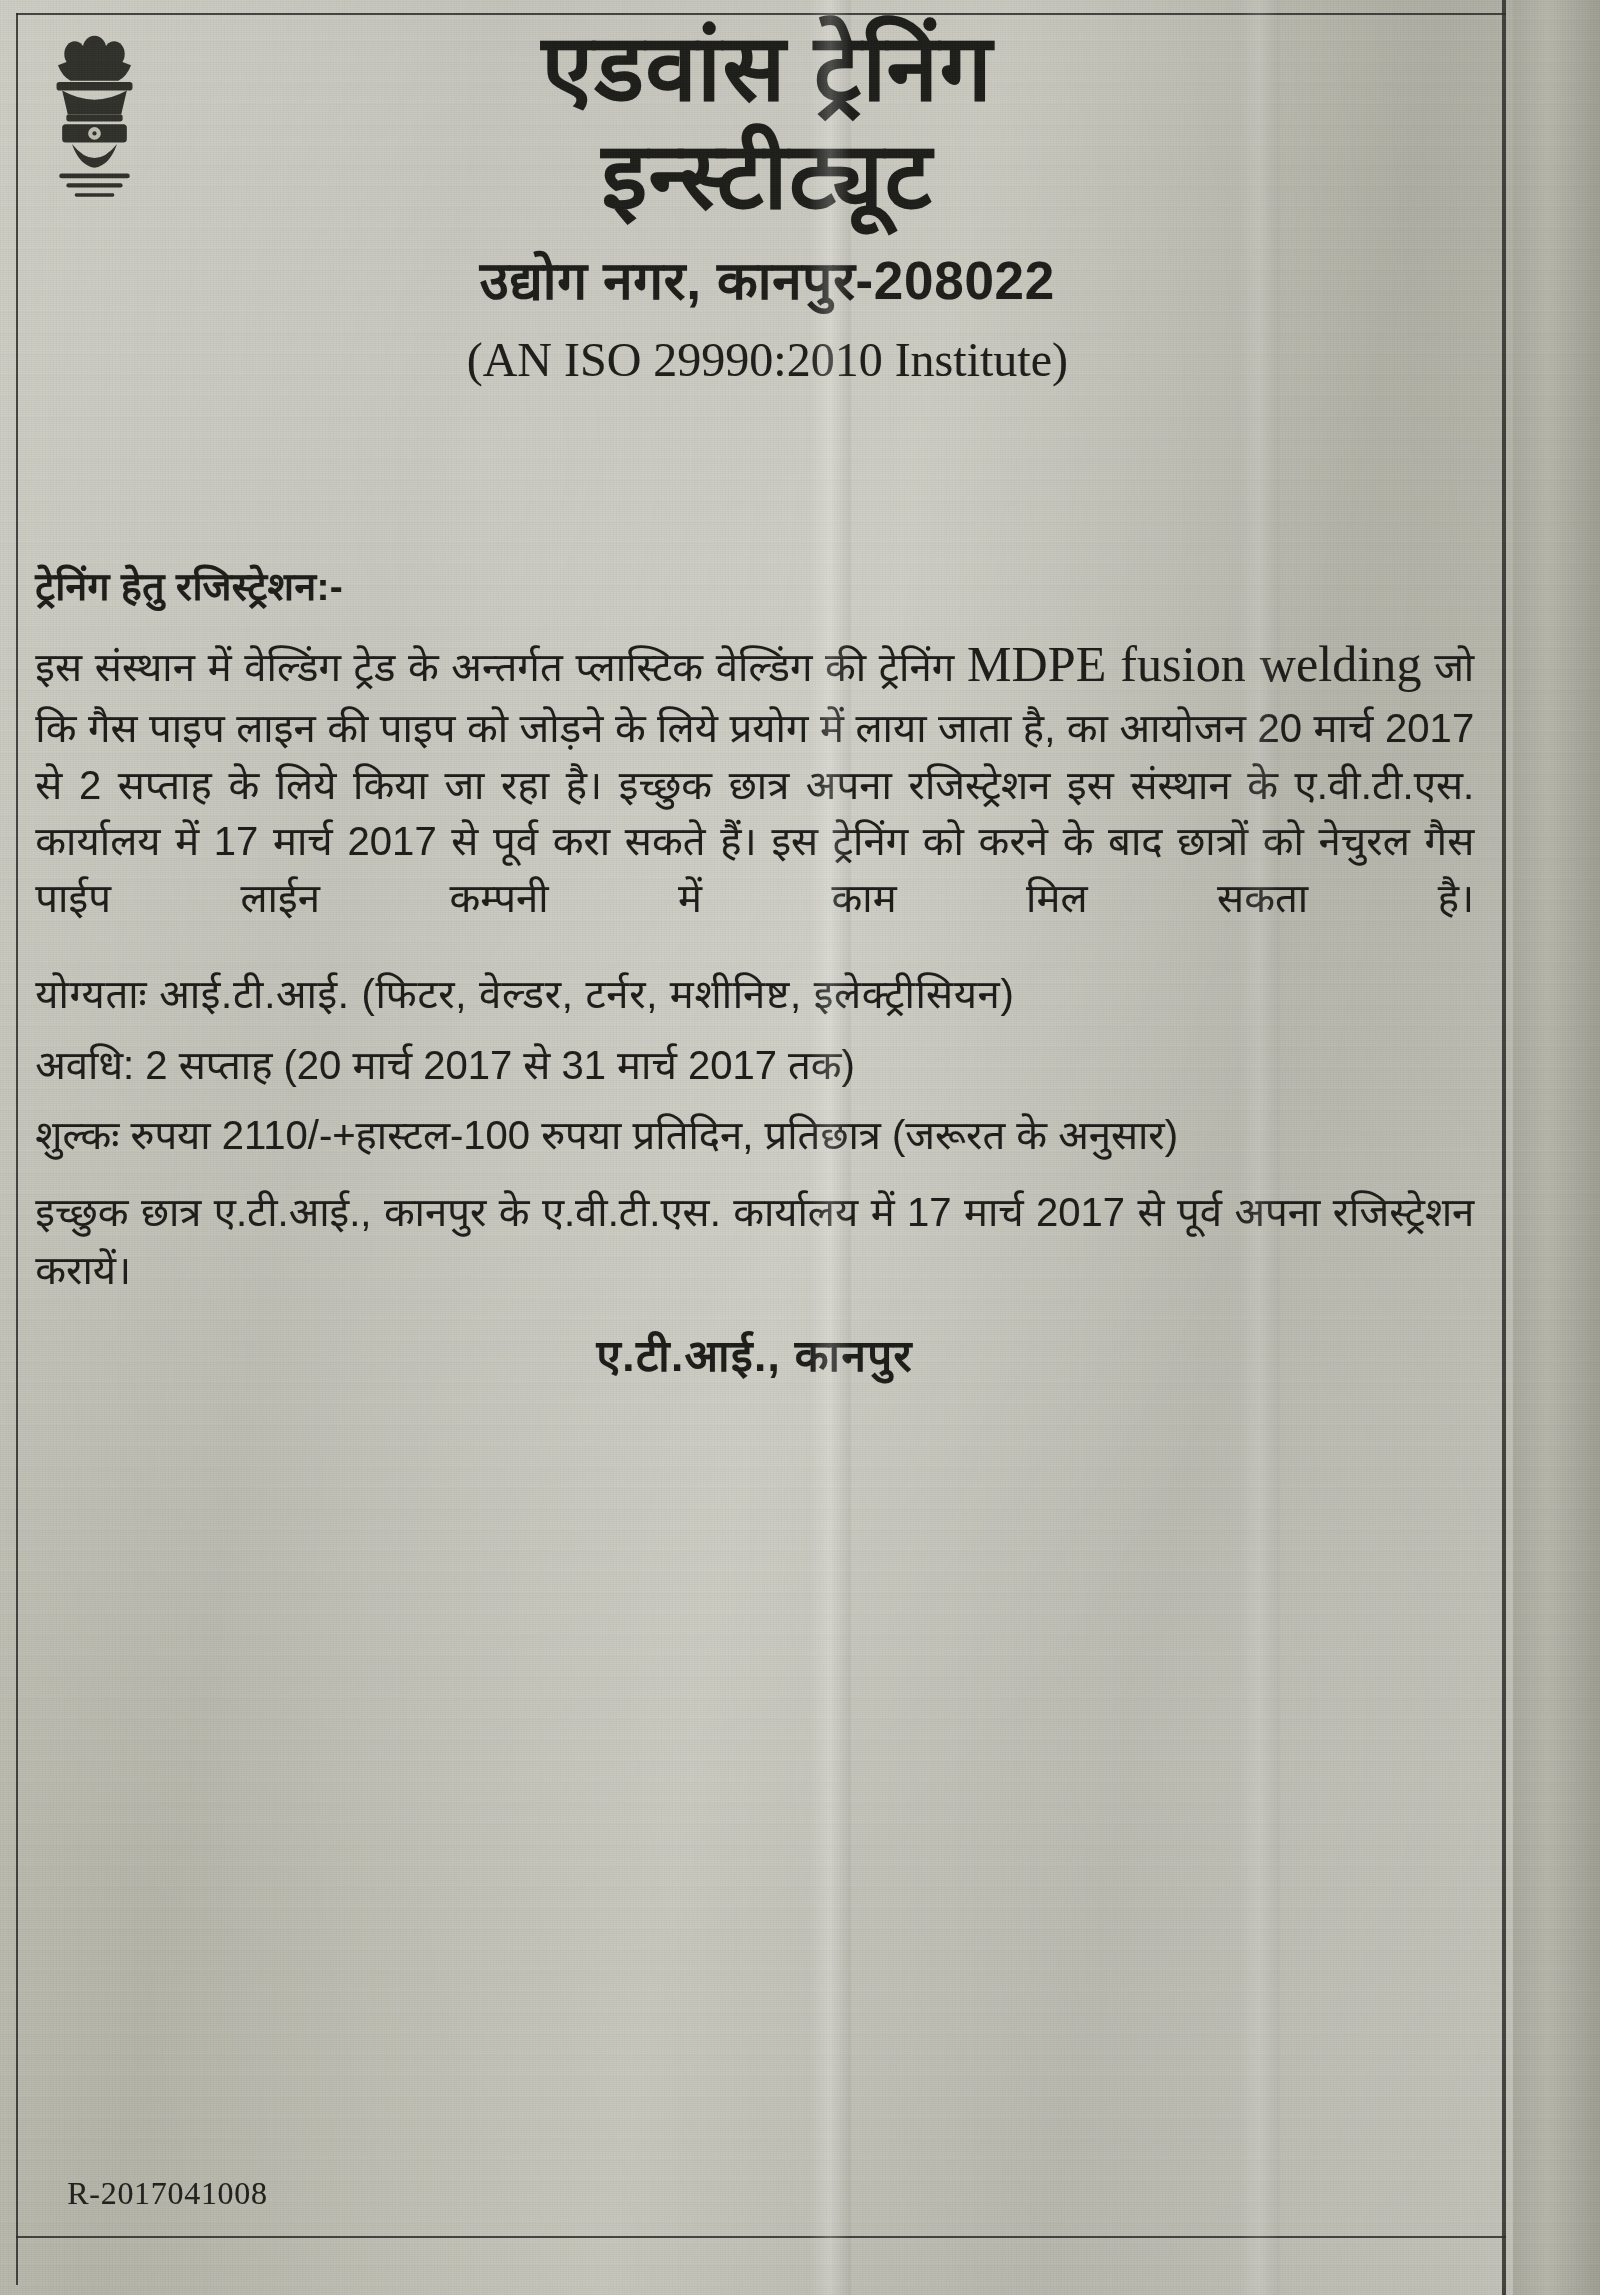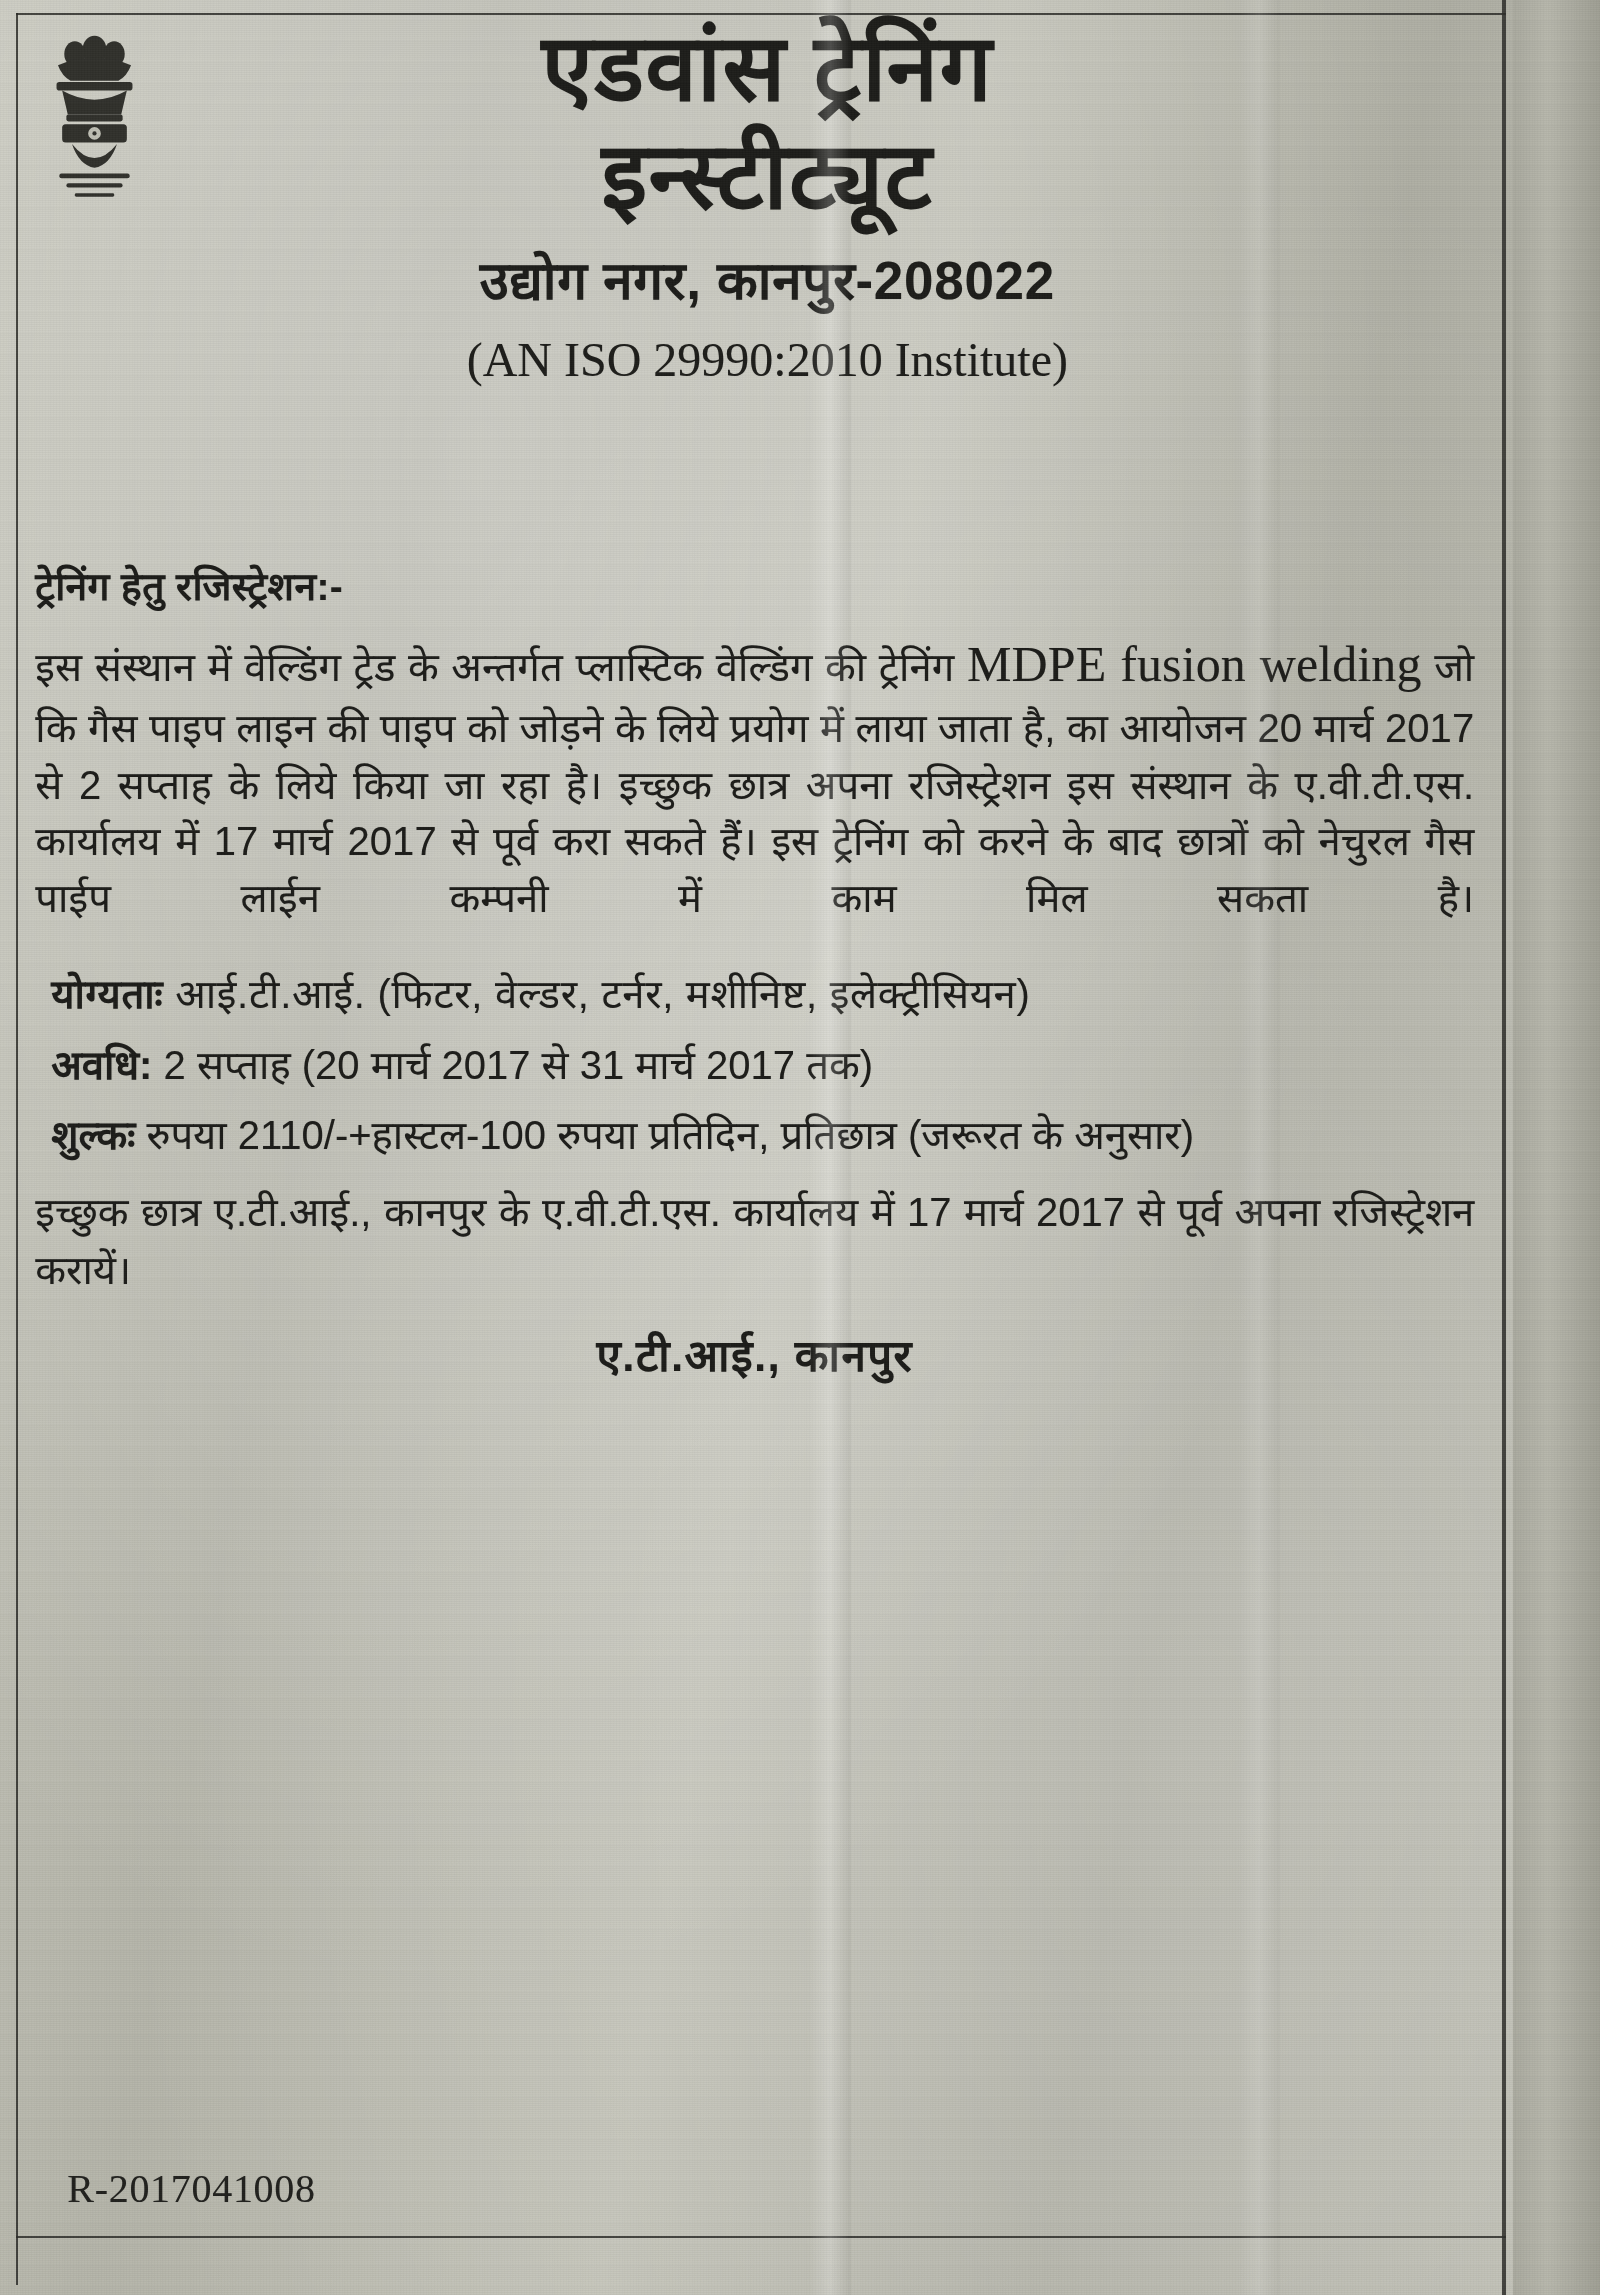--- a/index.html
+++ b/index.html
@@ -159,21 +159,21 @@
     font-size: 50px;
   }
   .spacer { height: 38px; }
 
   .field {
     font-size: 40px;
     line-height: 1.45;
     margin-bottom: 12.7px;
     text-align: justify;
   }
-  .field b { font-weight: bold; margin-left: 16px; }
+  .field b { font-weight: normal; }
   .field.wide { letter-spacing: 0.7px; }
 
   .closing {
     font-size: 40px;
     line-height: 1.45;
     margin-top: 18.3px;
     text-align: justify;
   }
 
   .sign {
@@ -183,21 +183,21 @@
     font-weight: bold;
     line-height: 1.32;
     letter-spacing: 0.7px;
   }
   .sign .s3 { letter-spacing: 1.4px; }
 
   .refno {
     position: absolute;
     left: 49px; bottom: 24px;
     font-family: "Liberation Serif", serif;
-    font-size: 40px;
+    font-size: 32px;
     color: #20201d;
     letter-spacing: 0.7px;
   }
   
   .ink { text-shadow: 0 0 0.7px rgba(0,0,0,0.25); }
 </style>
 </head>
 <body>
 
 <div class="page">

